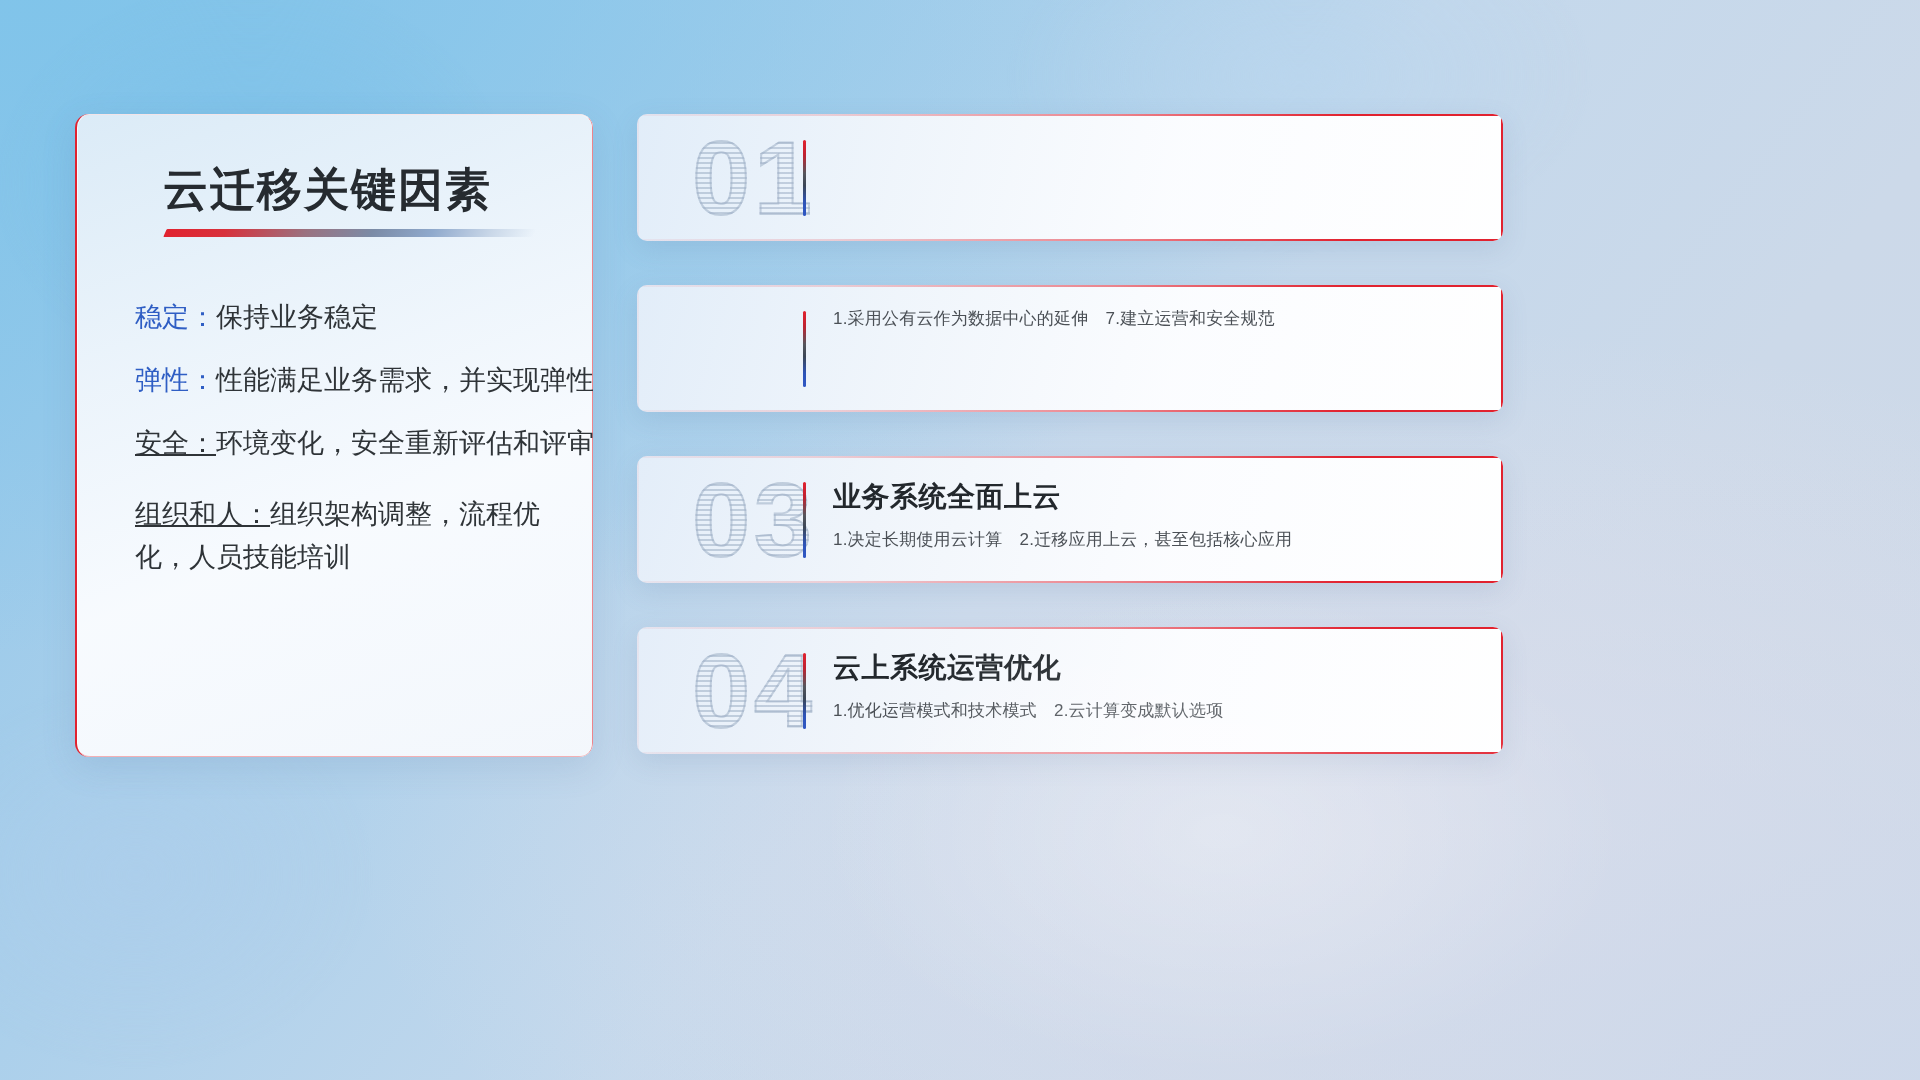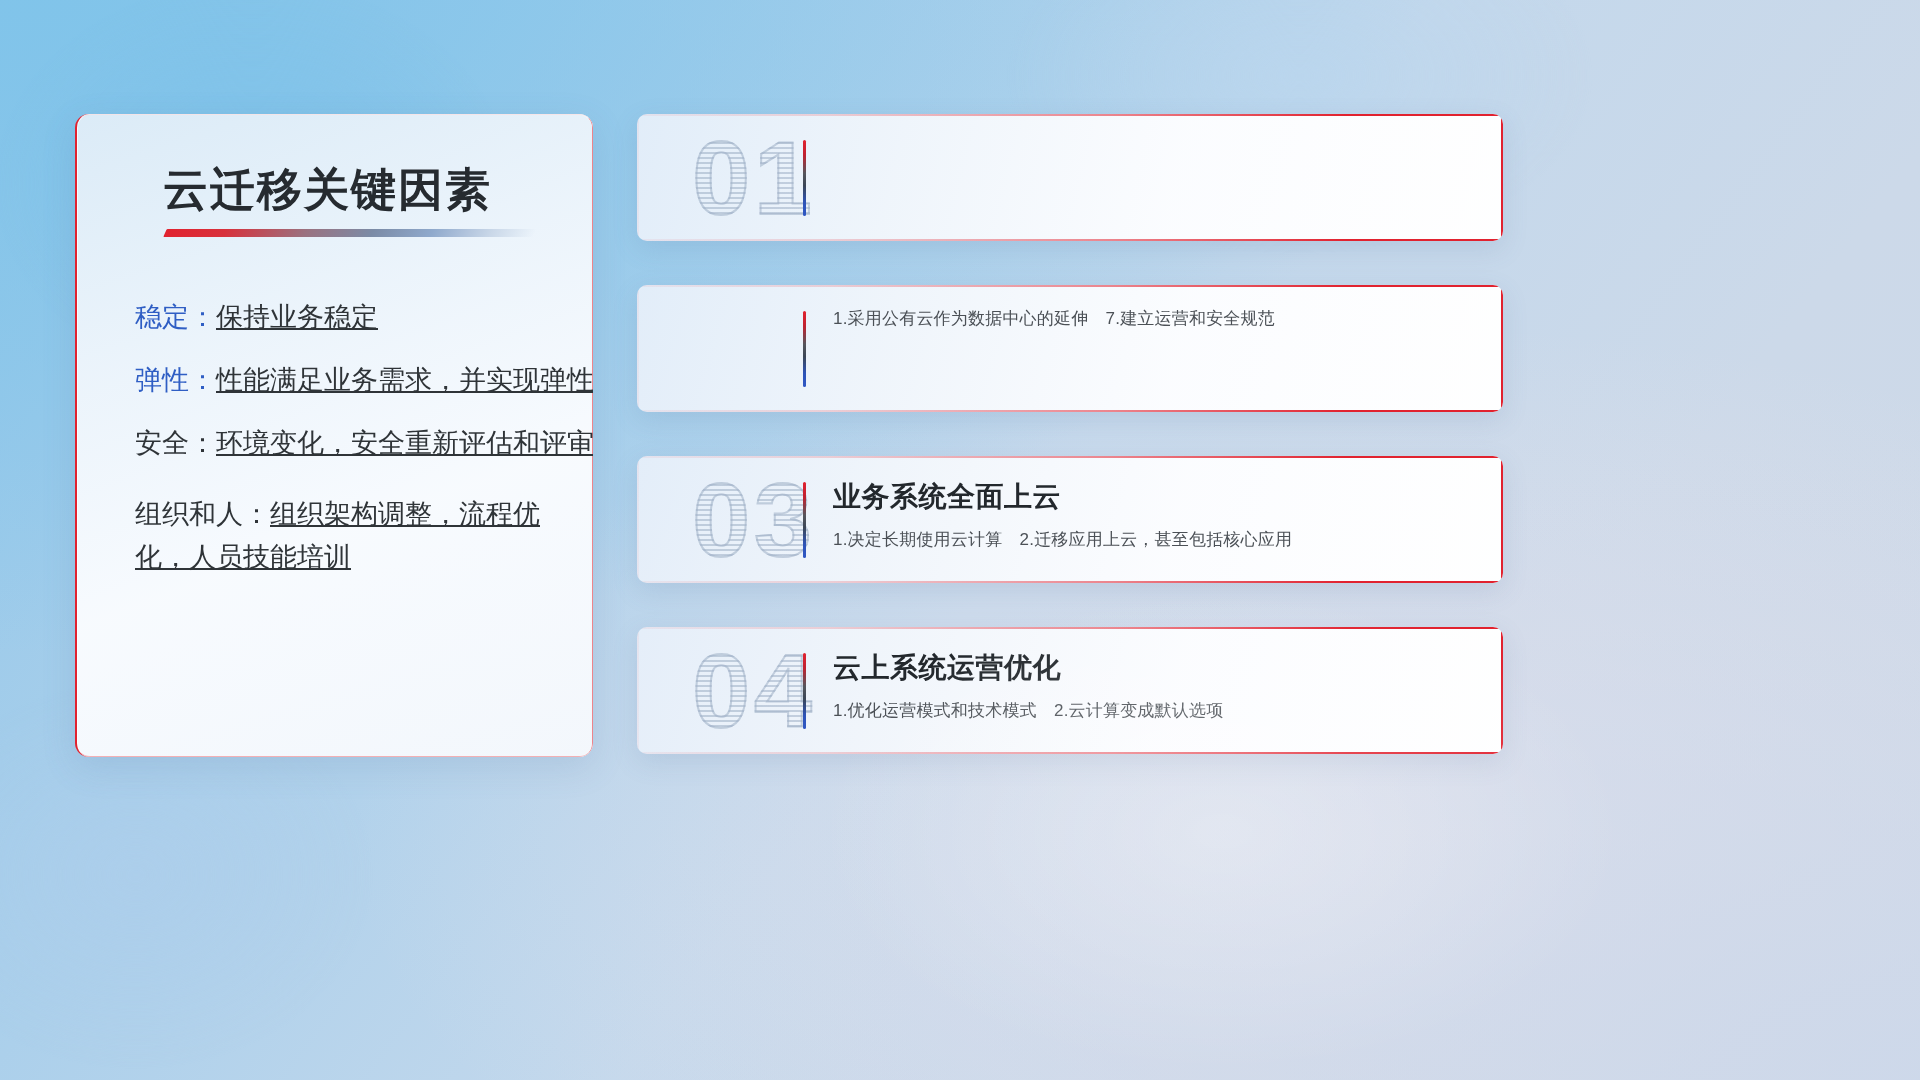--- a/index.html
+++ b/index.html
@@ -101,22 +101,22 @@
   .factor-row{
     font-size:27px;
     line-height:1;
     margin-bottom:36px;
     color:#2f3438;
     white-space:nowrap;
   }
   .factor-row.wrap{ white-space:normal; line-height:1.58; }
   .factor-key{ font-weight:400; }
   .factor-key.blue{ color:#2f5ec4; }
-  .factor-key.dark{ color:#2f3438; }
-  .factor-val{ color:#2f3438;text-decoration:underline; }
+  .factor-key.dark{ color:#2f3438;text-decoration:underline; }
+  .factor-val{ color:#2f3438; }
 
   
   .cards{
     position:absolute;
     left:637px; top:114px;
     width:866px;
   }
   .card{
     position:relative;
     height:127px;

